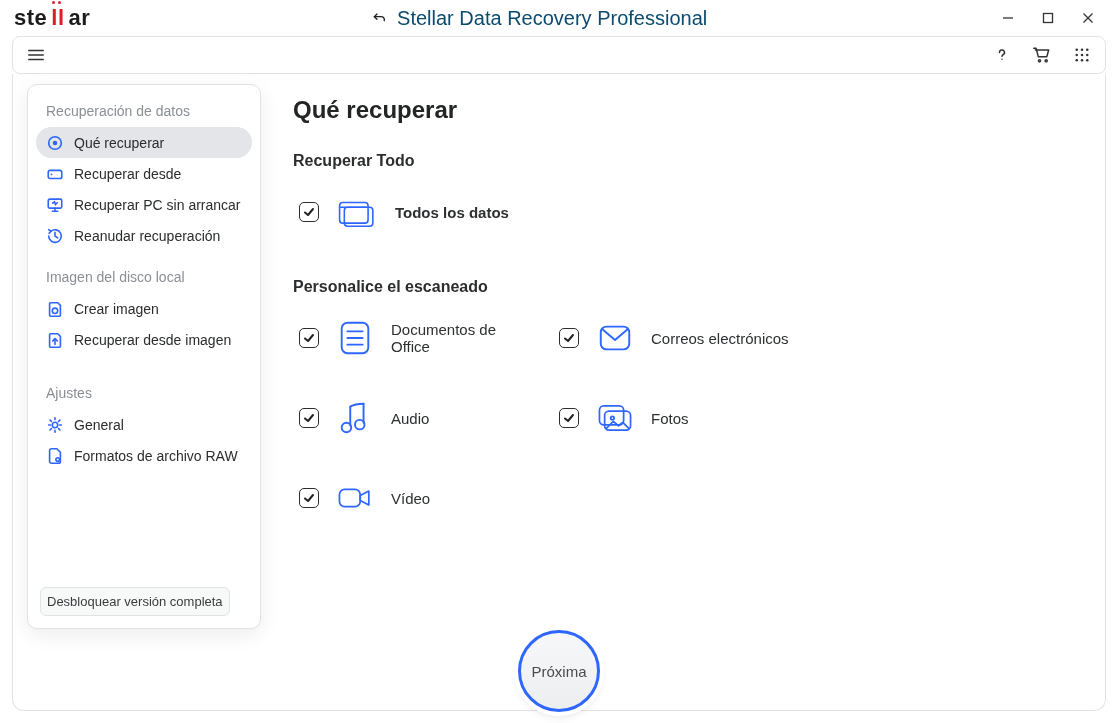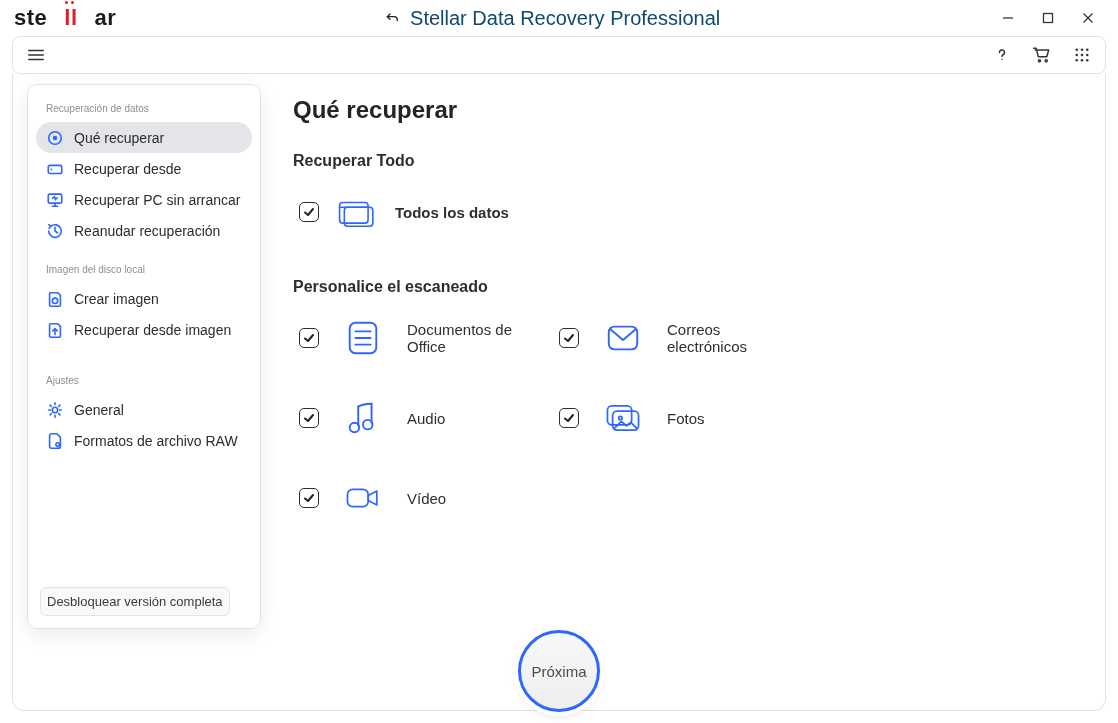--- a/index.html
+++ b/index.html
@@ -14,21 +14,21 @@
   }
   *{box-sizing:border-box;font-family:"Segoe UI",Arial,sans-serif;}
   html,body{margin:0;padding:0;background:#fff;}
   .app{
     width:1118px;height:723px;position:relative;color:var(--text);
   }
   
   .titlebar{
     height:36px;display:flex;align-items:center;padding:0 10px 0 14px;
   }
-  .logo{display:flex;align-items:center;gap:17px;font-weight:700;font-size:22px;letter-spacing:0.5px;}
+  .logo{display:flex;align-items:center;gap:4px;font-weight:700;font-size:22px;letter-spacing:0.5px;}
   .logo .l-black{color:#1c1c1c;}
   .logo .l-red{color:#e11d2a;position:relative;display:inline-block;}
   .logo .l-red::before,.logo .l-red::after{
     content:"";position:absolute;width:3px;height:3px;background:#e11d2a;border-radius:50%;top:-4px;
   }
   .logo .l-red::before{left:1px;}
   .logo .l-red::after{left:7px;}
   .title-center{flex:1;display:flex;align-items:center;justify-content:center;gap:10px;font-size:20px;color:#0c4a6e;}
   .winctrls{display:flex;align-items:center;gap:0;}
   .winctrls .wbtn{width:40px;height:36px;display:flex;align-items:center;justify-content:center;color:#333;cursor:pointer;}
@@ -50,21 +50,21 @@
     border:1px solid var(--border);border-top:none;border-radius:0 0 12px 12px;
   }
 
   
   .sidebar{
     position:absolute;left:27px;top:84px;width:234px;height:545px;
     background:var(--sidebar-bg);border:1px solid var(--border);border-radius:10px;
     box-shadow:0 6px 20px rgba(0,0,0,0.08);
     display:flex;flex-direction:column;padding:12px 8px 10px 8px;
   }
-  .sb-section-title{font-size:10px;color:var(--muted);padding:6px 10px 8px 10px;}
+  .sb-section-title{font-size:14px;color:var(--muted);padding:6px 10px 8px 10px;}
   .sb-item{
     display:flex;align-items:center;gap:10px;height:31px;padding:0 10px;border-radius:16px;
     font-size:14px;color:#2a2c2e;cursor:pointer;
   }
   .sb-item .sb-ico{width:18px;height:18px;display:flex;align-items:center;justify-content:center;color:var(--blue);}
   .sb-item.selected{background:var(--selected);}
   .sb-spacer{flex:1;}
   .unlock-chip{
     align-self:flex-start;margin:0 4px 2px 4px;padding:6px 6px;border:1px solid var(--border);
     border-radius:6px;background:var(--chip-bg);font-size:13px;color:#3a3c3e;cursor:pointer;
@@ -78,21 +78,21 @@
   .h2{font-size:16px;font-weight:700;color:#2b2d2f;margin:0 0 22px 0;}
 
   .row-all{display:flex;align-items:center;gap:18px;margin-bottom:46px;padding-left:6px;font-weight:bold;}
   .chk{
     width:20px;height:20px;border:1.6px solid #2b2d2f;border-radius:5px;display:flex;
     align-items:center;justify-content:center;background:#fff;cursor:pointer;flex-shrink:0;
   }
   .chk svg{width:12px;height:12px;}
 
   .type-grid{display:flex;flex-wrap:wrap;column-gap:20px;row-gap:40px;padding-left:6px;max-width:760px;}
-  .type-cell{display:flex;align-items:center;gap:24px;width:240px;}
+  .type-cell{display:flex;align-items:center;gap:16px;width:240px;}
   .type-ico{width:40px;height:40px;display:flex;align-items:center;justify-content:center;color:var(--blue);flex-shrink:0;}
   .type-ico svg{width:38px;height:38px;}
   .type-label{font-size:15px;color:#2d2f31;}
 
   
   .next-btn{
     position:absolute;left:50%;transform:translateX(-50%);bottom:-2px;
     width:82px;height:82px;border-radius:50%;
     background:linear-gradient(#f7f8f9,#eceef0);
     border:3px solid var(--blue);

